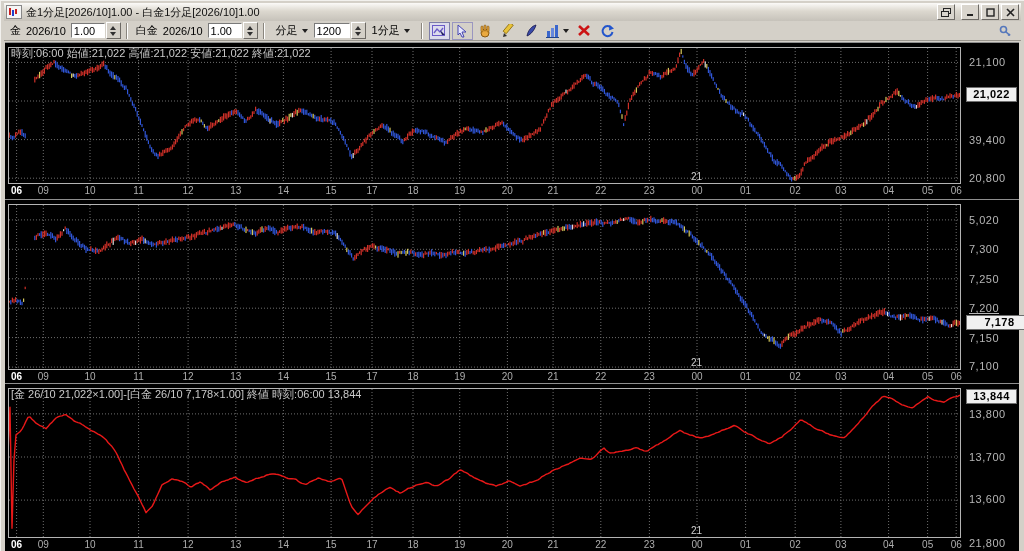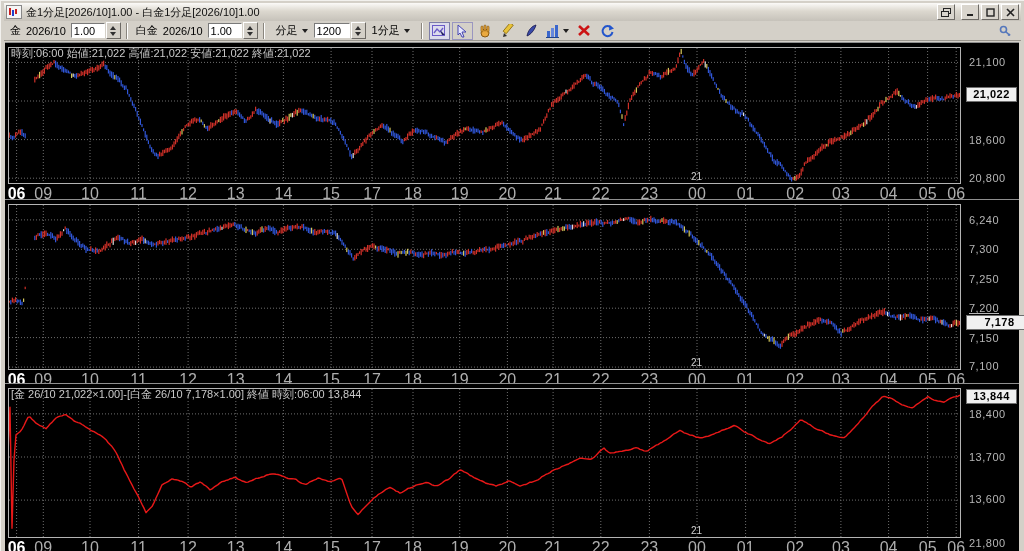--- a/index.html
+++ b/index.html
@@ -35,21 +35,21 @@
   .sep{width:0;height:16px;border-left:1px solid #8a867e;border-right:1px solid #ffffff;margin:0 5px;}
   .tb-btn{width:21px;height:18px;display:inline-flex;align-items:center;justify-content:center;margin:0 1px;background:transparent;}
   .tb-btn.framed{border:1px solid #7d7da8;background:#dcdcec;box-sizing:border-box;}
   .tb-btn.framed2{border:1px solid #9a96c0;box-sizing:border-box;}
   .tb-right{margin-left:auto;margin-right:6px;display:inline-flex;align-items:center;}
   
   .client{position:absolute;left:4px;top:41px;width:1014px;height:510px;background:#000;}
   .panel{position:absolute;left:0;width:1014px;border-top:1px solid #8f8f8f;box-sizing:border-box;background:#000;}
   .plot{position:absolute;left:3px;top:4px;}
   .chart-info{position:absolute;left:6px;top:3px;font-size:11px;color:#cacaca;white-space:pre;z-index:3;}
-  .xaxis{position:absolute;left:3px;width:953px;height:13px;font-size:16px;color:#aeaeae;}
+  .xaxis{position:absolute;left:3px;width:953px;height:13px;font-size:10px;color:#aeaeae;}
   .xaxis span{position:absolute;top:0;width:20px;text-align:center;}
   .xaxis span.strong{color:#ffffff;font-weight:bold;}
   .gutter{position:absolute;left:958px;top:0;width:56px;height:100%;}
   .ylab{position:absolute;left:6px;font-size:11px;color:#b6b6b6;letter-spacing:0.5px;}
   .price-box{position:absolute;left:3px;width:49px;height:13px;background:#f0f0f0;border:1px solid #6f6f6f;
              color:#000;font-size:11px;font-weight:bold;text-align:center;line-height:13px;z-index:4;letter-spacing:0.5px;}
 </style>
 </head>
 <body>
 
@@ -823,21 +823,21 @@
           <span style="left: 727.622px;">01</span>
           <span style="left: 777.178px;">02</span>
           <span style="left: 822.922px;">03</span>
           <span style="left: 870.572px;">04</span>
           <span style="left: 909.645px;">05</span>
           <span style="left: 938.235px;">06</span>
         </div>
       <div class="gutter">
         <div class="price-box" style="top: 43.538px;">21,022</div>
       <div class="ylab" style="top: 13.4366px;">21,100</div>
-          <div class="ylab" style="top: 90.6197px;">18,600</div>
+          <div class="ylab" style="top: 90.6197px;">39,400</div>
           <div class="ylab" style="top: 129.211px;">20,800</div>
         </div>
     </div>
 
     <div class="panel" id="p1" style="top:157px;height:184px">
       <svg class="plot" width="953" height="166">
           <line x1="1" y1="15.9" x2="952" y2="15.9" stroke="#6e6e6e" stroke-width="1" stroke-dasharray="1 2"></line>
           <line x1="1" y1="45.3" x2="952" y2="45.3" stroke="#6e6e6e" stroke-width="1" stroke-dasharray="1 2"></line>
           <line x1="1" y1="74.8" x2="952" y2="74.8" stroke="#6e6e6e" stroke-width="1" stroke-dasharray="1 2"></line>
           <line x1="1" y1="104.2" x2="952" y2="104.2" stroke="#6e6e6e" stroke-width="1" stroke-dasharray="1 2"></line>
@@ -1477,21 +1477,21 @@
           <span style="left: 679.019px;">00</span>
           <span style="left: 727.622px;">01</span>
           <span style="left: 777.178px;">02</span>
           <span style="left: 822.922px;">03</span>
           <span style="left: 870.572px;">04</span>
           <span style="left: 909.645px;">05</span>
           <span style="left: 938.235px;">06</span>
         </div>
       <div class="gutter">
         <div class="price-box" style="top: 115.142px; padding-left: 8px;">7,178</div>
-      <div class="ylab" style="top: 13.8936px;">6,240</div>
+      <div class="ylab" style="top: 13.8936px;">5,020</div>
           <div class="ylab" style="top: 43.3262px;">7,300</div>
           <div class="ylab" style="top: 72.7589px;">7,250</div>
           <div class="ylab" style="top: 102.191px; text-decoration: underline;">7,200</div>
           <div class="ylab" style="top: 131.624px;">7,150</div>
           <div class="ylab" style="top: 160px;">7,100</div>
         </div>
     </div>
 
     <div class="panel" id="p2" style="top:341px;height:169px">
       <svg class="plot" width="953" height="150">
@@ -1545,21 +1545,21 @@
           <span style="left: 679.019px;">00</span>
           <span style="left: 727.622px;">01</span>
           <span style="left: 777.178px;">02</span>
           <span style="left: 822.922px;">03</span>
           <span style="left: 870.572px;">04</span>
           <span style="left: 909.645px;">05</span>
           <span style="left: 938.235px;">06</span>
         </div>
       <div class="gutter">
         <div class="price-box" style="top: 4.89655px;">13,844</div>
-      <div class="ylab" style="top: 23.8621px;">18,400</div>
+      <div class="ylab" style="top: 23.8621px;">13,800</div>
           <div class="ylab" style="top: 66.9655px;">13,700</div>
           <div class="ylab" style="top: 109px;">13,600</div>
           <div class="ylab" style="top: 153.172px;">21,800</div>
         </div>
     </div>
 
   </div>
 </div>
 
 </body></html>

